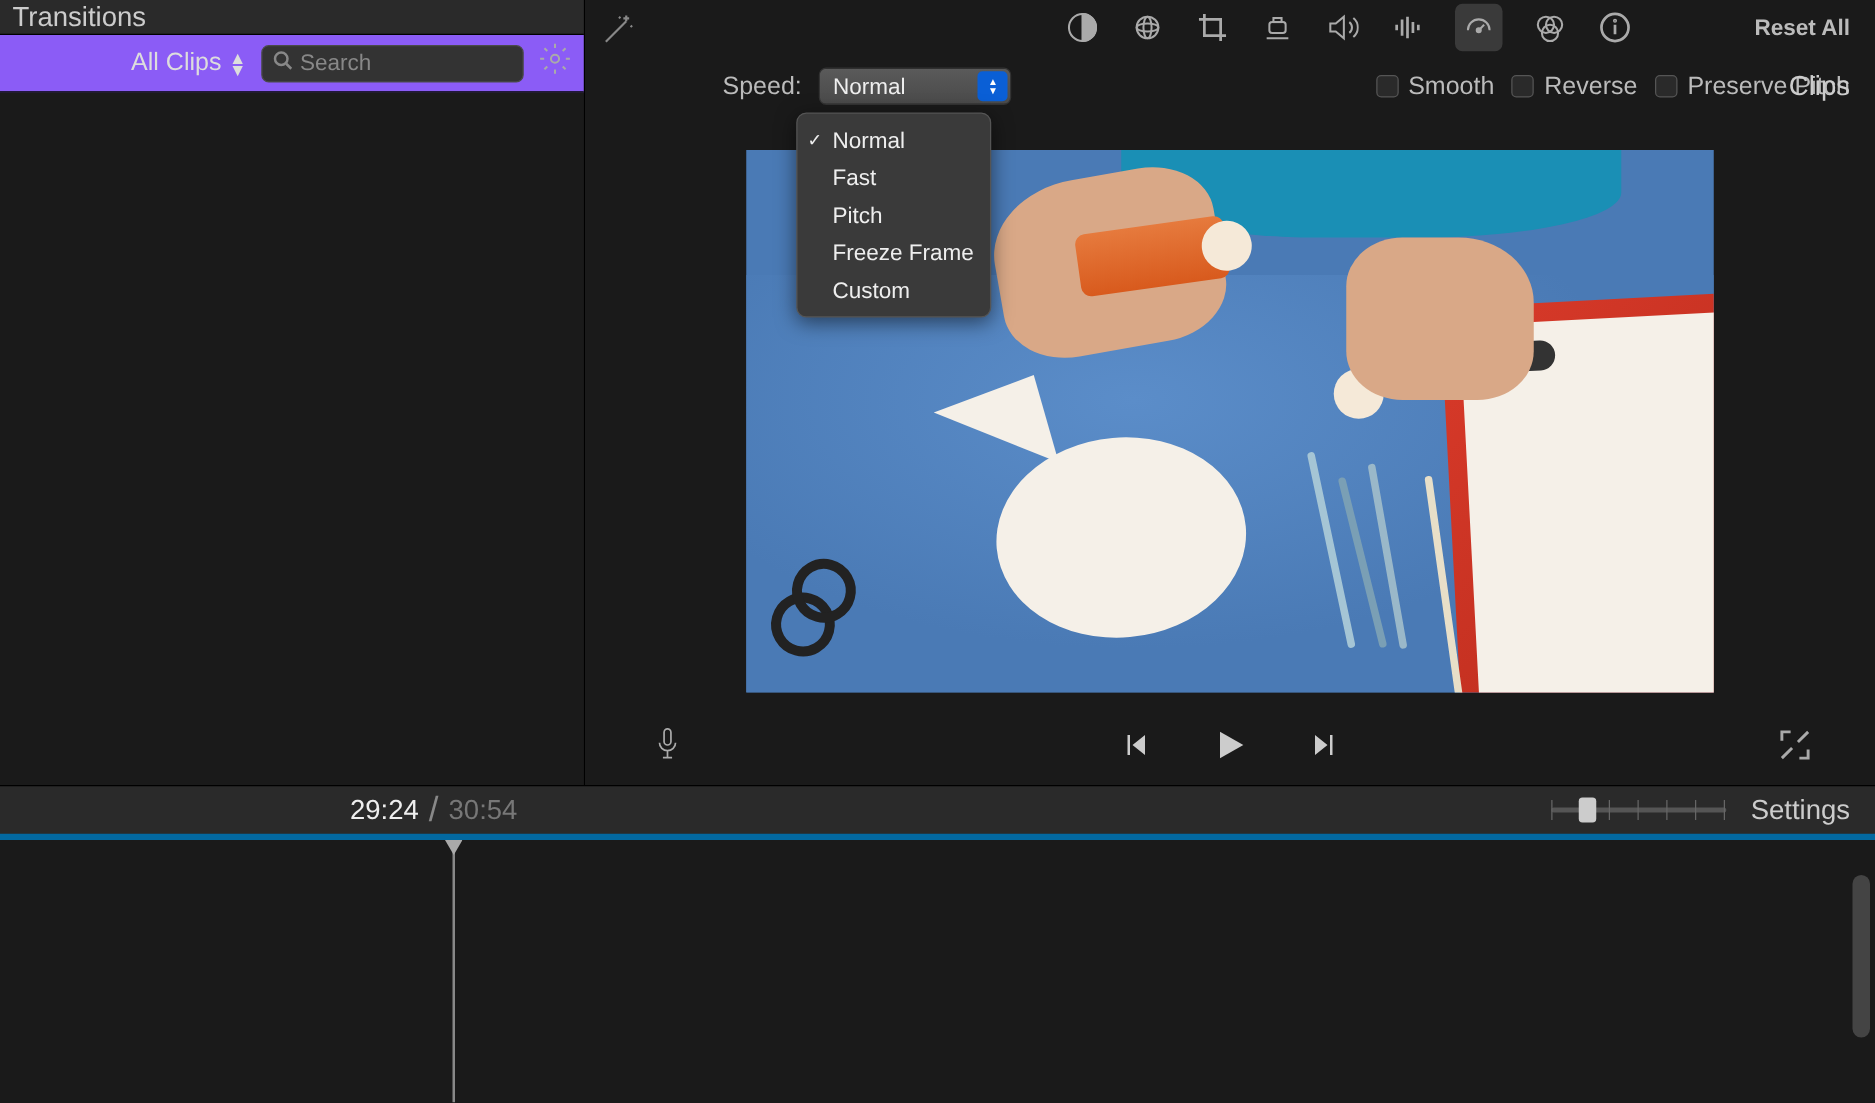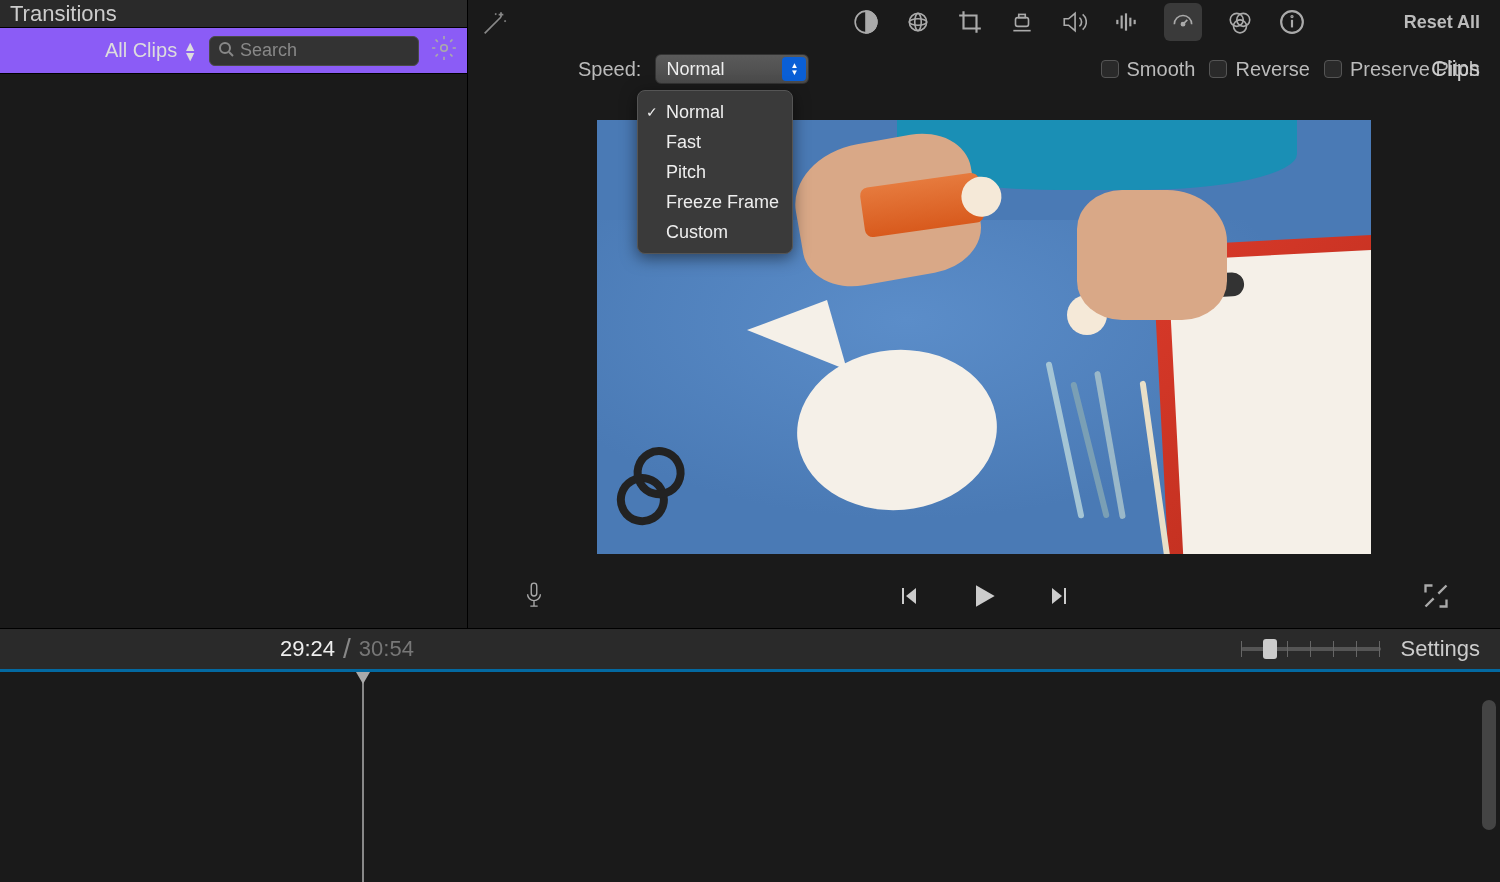--- a/index.html
+++ b/index.html
@@ -425,21 +425,21 @@
       display:flex;
       align-items:center;
       justify-content:center;
       gap: 48px;
     }
     .transport-icon { color: #ccc; cursor: pointer; }
     .timeline-header {
       height: 44px;
       background: #2a2a2a;
       border-top: 1px solid #000;
-      border-bottom: 3px solid #0369a1;
+      border-bottom: 5px solid #0369a1;
       display: flex;
       align-items: center;
       padding: 0 20px;
       justify-content: space-between;
       text-align: center;
     }
     .time-display {
       display: flex;
       align-items: center;
       gap: 8px;

